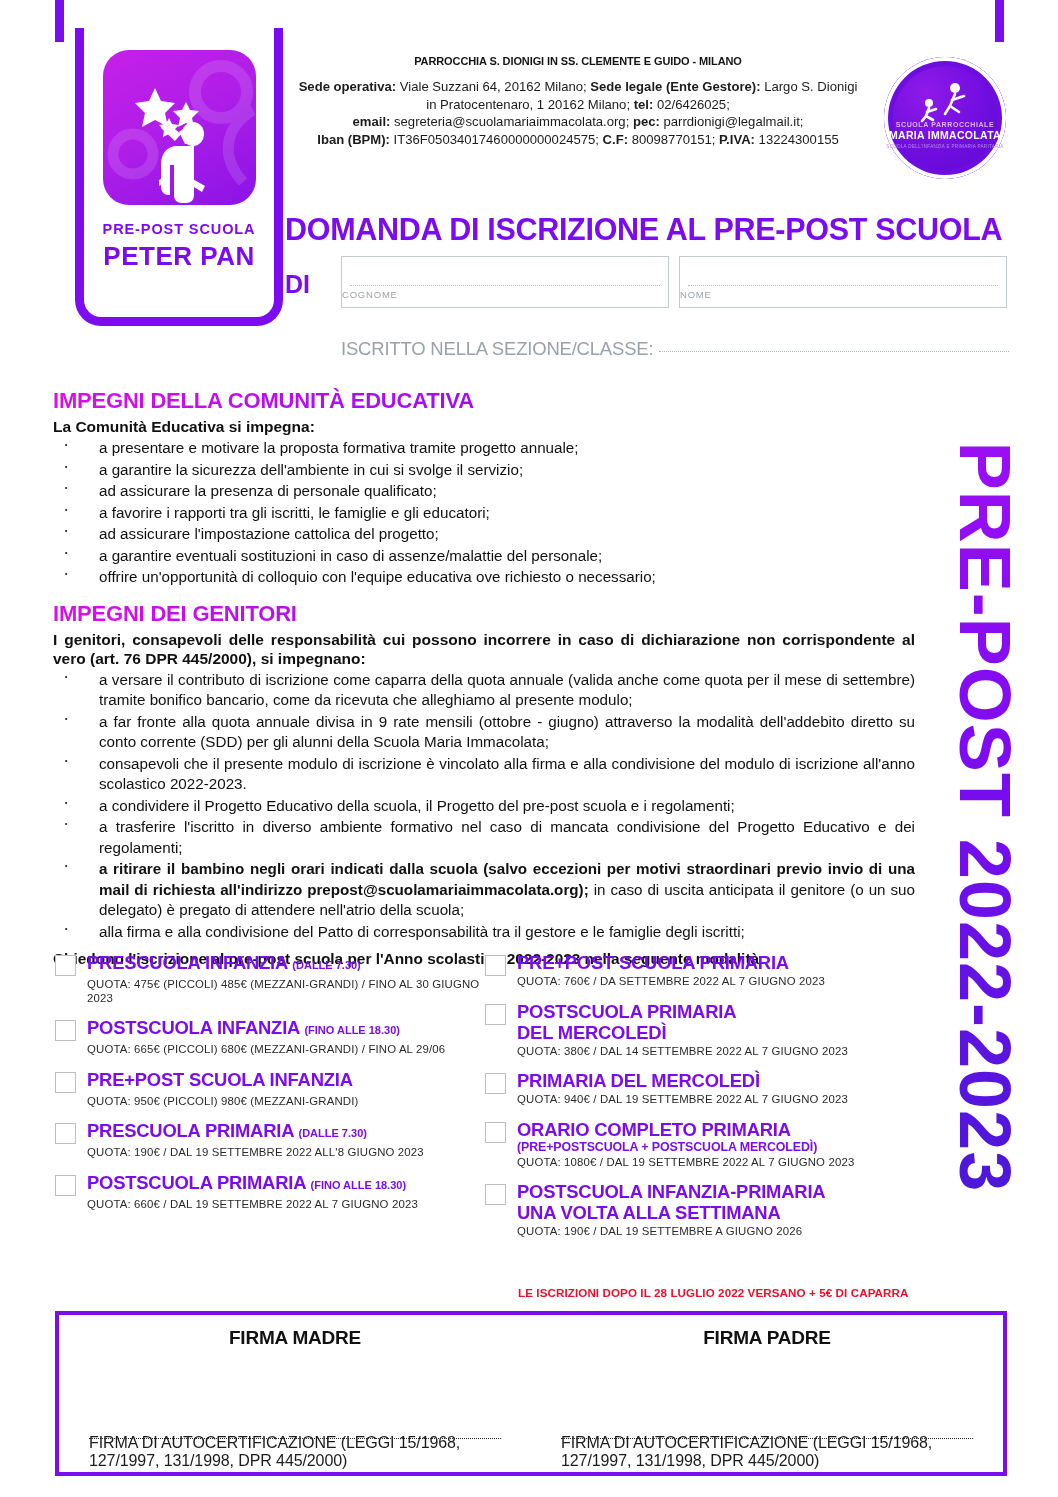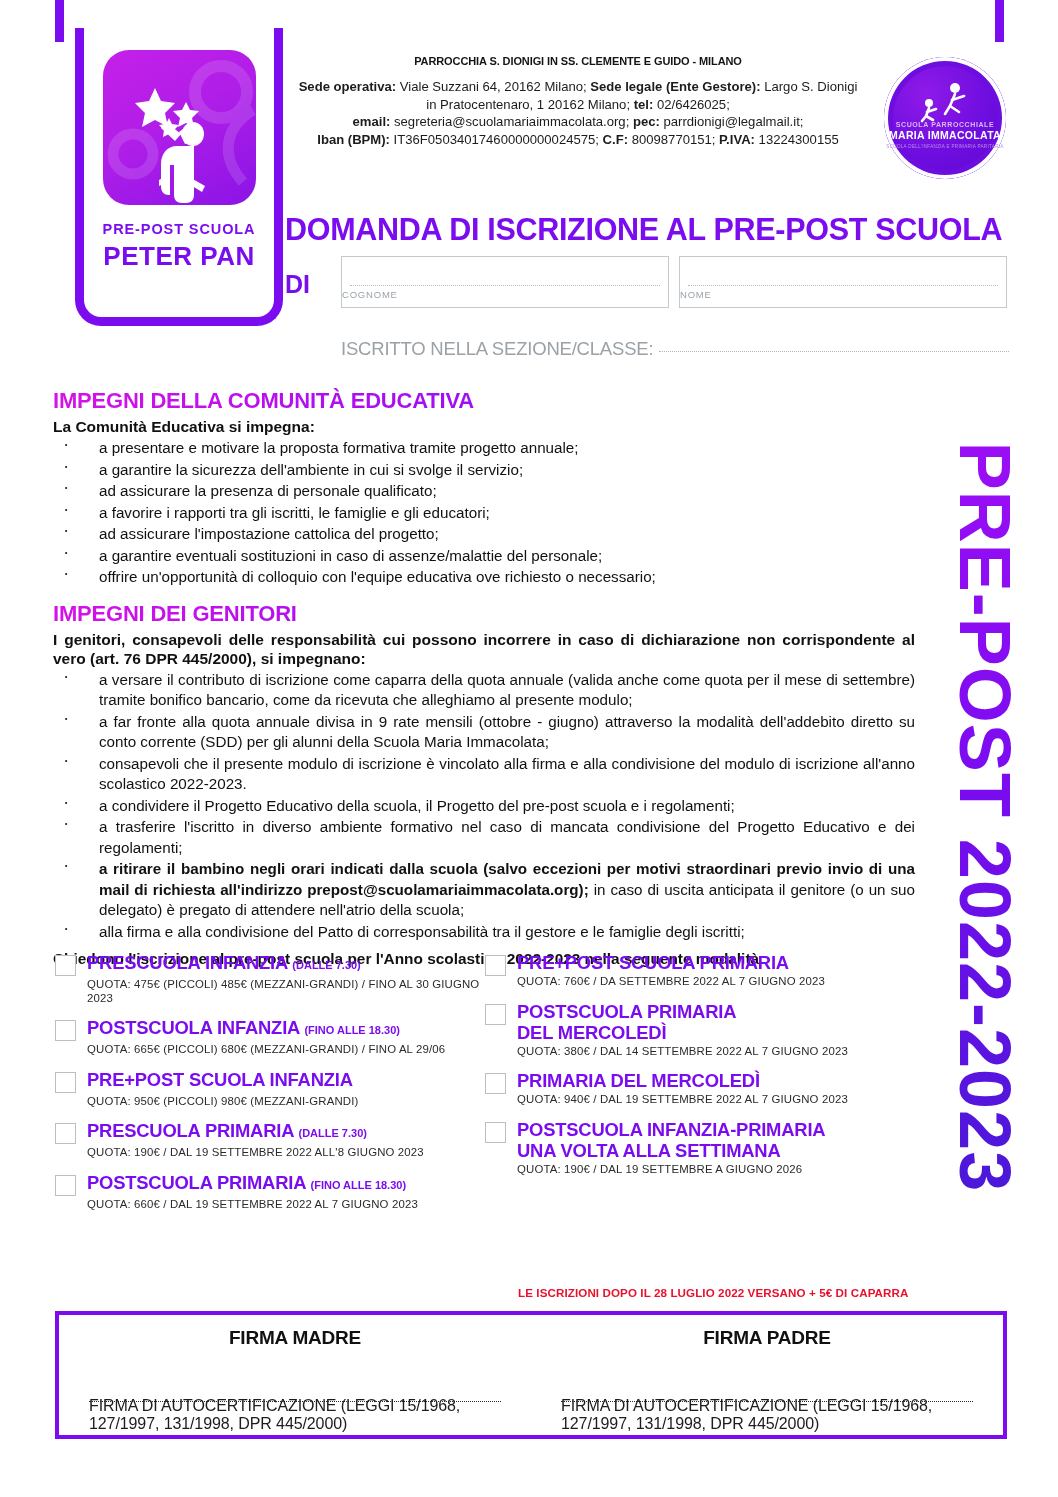--- a/index.html
+++ b/index.html
@@ -178,21 +178,21 @@
     font-size: 11.4px; color:#2a2a2a; letter-spacing: .15px; line-height: 13.6px;
     margin-top: 2px;
   }
   .note-red {
     position: absolute; left: 518px; top: 1286px;
     font-size: 11.6px; font-weight: 800; color: #e8112d; letter-spacing: .1px;
   }
 
   
   .sign-box {
-    position: absolute; left: 55px; top: 1311px; width: 952px; height: 128px;
+    position: absolute; left: 55px; top: 1311px; width: 952px; height: 165px;
     border: 4px solid #7b0cf0; background: #fff;
   }
   .sign-half { position:absolute; top:0; height:100%; width: 50%; }
   .sign-half.left { left: 0; }
   .sign-half.right { left: 50%; }
   .sign-title {
     text-align:center; font-size: 19px; font-weight: 800; color:#111;
     margin-top: 12px; letter-spacing:-0.2px;
   }
   .sign-line {
@@ -393,20 +393,28 @@
       </div>
 
       <div class="opt">
         <div class="cb"></div>
         <div class="txt">
           <div class="opt-title2">PRIMARIA DEL MERCOLEDÌ</div>
           <div class="opt-quota">QUOTA: 940€ / DAL 19 SETTEMBRE 2022 AL 7 GIUGNO 2023</div>
         </div>
       </div>
 
+      <div class="opt">
+        <div class="cb"></div>
+        <div class="txt">
+          <div class="opt-title2">ORARIO COMPLETO PRIMARIA</div>
+          <div class="opt-sub2">(PRE+POSTSCUOLA + POSTSCUOLA MERCOLEDÌ)</div>
+          <div class="opt-quota">QUOTA: 1080€ / DAL 19 SETTEMBRE 2022 AL 7 GIUGNO 2023</div>
+        </div>
+      </div>
 
       <div class="opt">
         <div class="cb"></div>
         <div class="txt">
           <div class="opt-title2">POSTSCUOLA INFANZIA-PRIMARIA</div>
           <div class="opt-title2">UNA VOLTA ALLA SETTIMANA</div>
           <div class="opt-quota">QUOTA: 190€ / DAL 19 SETTEMBRE A GIUGNO 2026</div>
         </div>
       </div>
 

